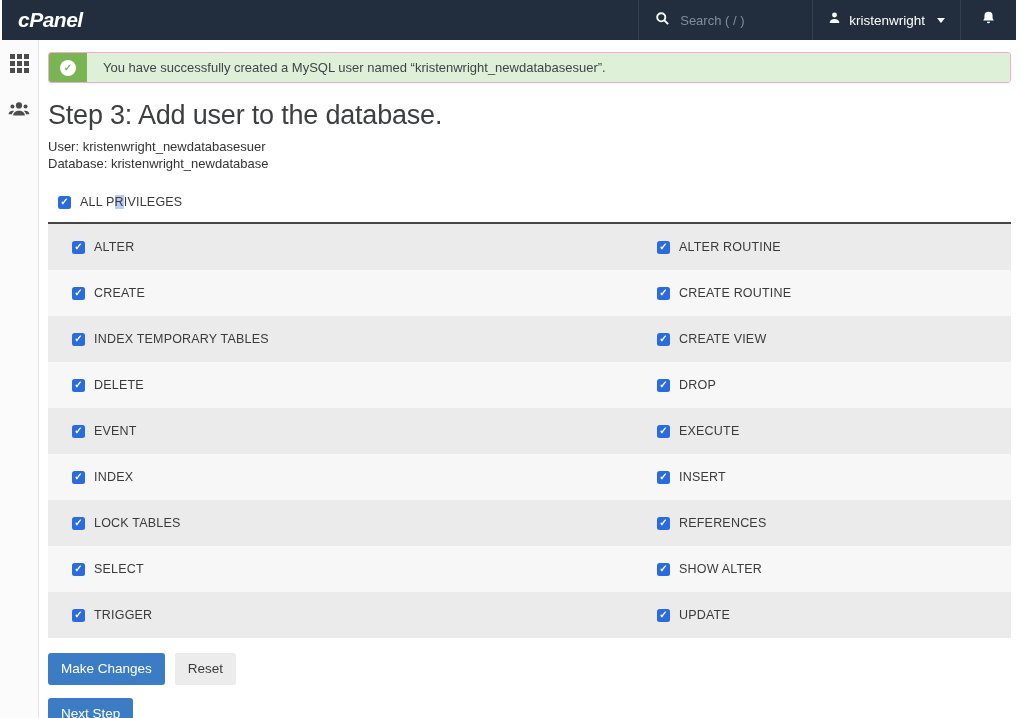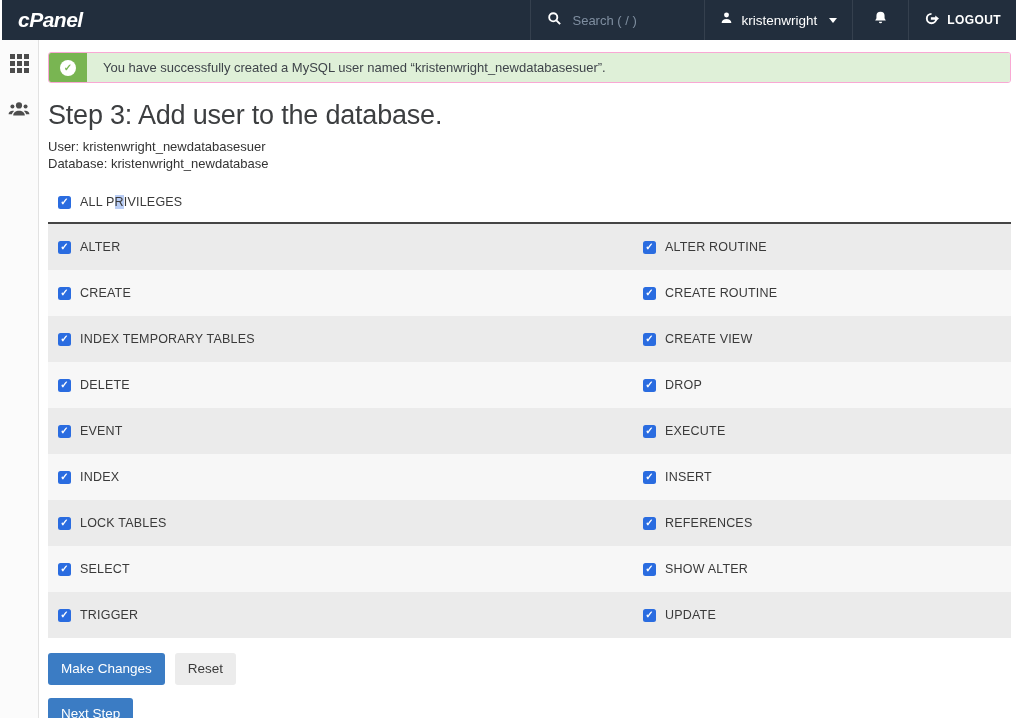--- a/index.html
+++ b/index.html
@@ -94,21 +94,21 @@
     display:inline-flex; align-items:center; justify-content:center;
     cursor:pointer;
   }
   .cb::after { content:"✓"; color:#fff; font-size:10px; font-weight:700; line-height:1; }
   .priv-label { font-size:12.5px; color:#3a3a3a; letter-spacing:0.2px; }
   .hl { background:#b9cdf5; }
 
   .priv-row { display:flex; height:46px; }
   .priv-row.odd  { background:#ebebeb; }
   .priv-row.even { background:#f7f7f7; }
-  .cell { display:flex; align-items:center; gap:9px; padding-left:10px; }
+  .cell { display:flex; align-items:center; gap:9px; padding-left:24px; }
   .cell-left  { width:585px; }
   .cell-right { flex:1; }
 
   .actions { margin-top:15px; display:flex; gap:10px; align-items:center; }
   .btn {
     font-size:13.5px; padding:8px 13px; border-radius:3px; border:none;
     font-family:inherit; cursor:pointer; line-height:1.2;
   }
   .btn-primary { background:#3b7cc4; color:#fff; }
   .btn-plain   { background:#ececec; color:#3a3a3a; }
@@ -146,29 +146,20 @@
 
   <div class="nav-item bell-sec">
     <span class="icon-svg">
       <svg width="15" height="16" viewBox="0 0 24 24" fill="#ffffff">
         <path d="M12 2a6.5 6.5 0 0 0-6.5 6.5v4L3.5 16h17l-2-3.5v-4A6.5 6.5 0 0 0 12 2z"></path>
         <path d="M9.5 18a2.5 2.5 0 0 0 5 0z"></path>
       </svg>
     </span>
   </div>
 
-  <div class="nav-item">
-    <span class="icon-svg">
-      <svg width="15" height="15" viewBox="0 0 24 24" fill="#ffffff">
-        <path d="M12 3a9 9 0 1 0 9 9h-3a6 6 0 1 1-6-6z"></path>
-        <path d="M11 10h7v-3l6 5-6 5v-3h-7z"></path>
-      </svg>
-    </span>
-    <span class="logout-label">LOGOUT</span>
-  </div>
 </div>
 
 <div class="sidebar">
   <span class="grid-icon">
     <i></i>
       <i></i>
       <i></i>
       <i></i>
       <i></i>
       <i></i>

